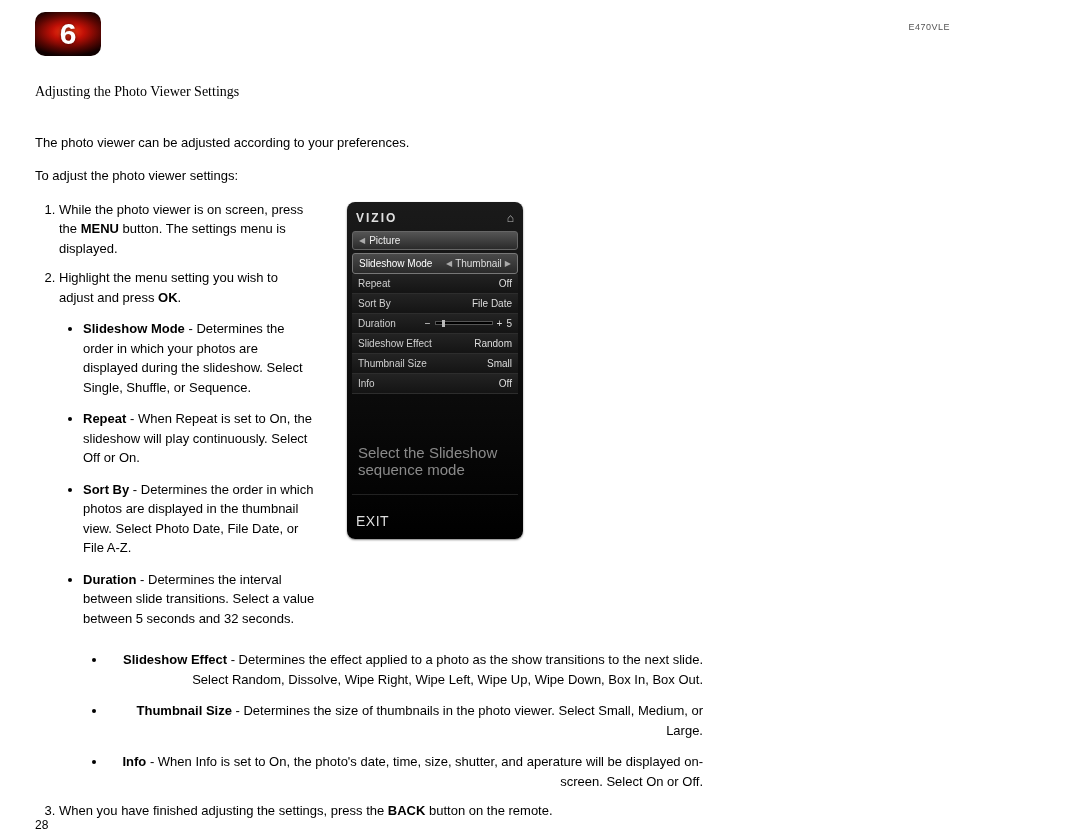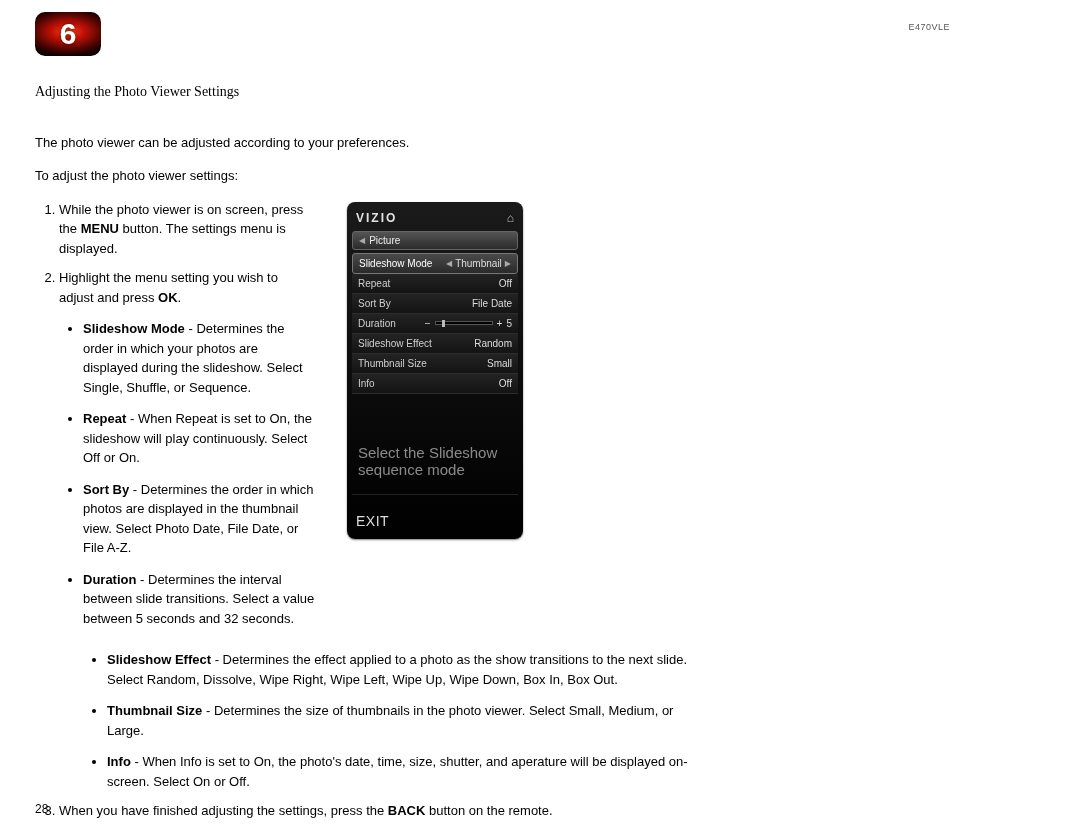--- a/index.html
+++ b/index.html
@@ -127,21 +127,21 @@
     font-size:14px;
     border-top:1px solid #222;
     margin-top:6px;
     letter-spacing:.5px;
   }
   .tri { font-size:8px; color:#aaa; }
 
   .page-num {
     position: absolute;
     left: 35px;
-    bottom: 18px;
+    bottom: 2px;
     font-size: 12px;
   }
 </style>
 </head>
 <body>
 
 <div class="chapter-badge">
   <span>6</span>
 </div>
 
@@ -224,21 +224,21 @@
     </div>
     <div class="osd-row">
       <span>Info</span>
       <span class="val">Off</span>
     </div>
     <div class="hint">Select the Slideshow sequence mode</div>
     <div class="foot">EXIT</div>
   </div>
 </div>
 
-<ul class="sub wide-sub" style="margin-left:48px; margin-top:4px;">
+<ul class="sub wide-sub" style="margin-left:48px; margin-top:4px;text-align:right;">
   <li>
     <b>Slideshow Effect</b><span> - Determines the effect applied to a photo as the show transitions to the next slide. Select Random, Dissolve, Wipe Right, Wipe Left, Wipe Up, Wipe Down, Box In, Box Out.</span>
   </li>
   <li>
     <b>Thumbnail Size</b><span> - Determines the size of thumbnails in the photo viewer. Select Small, Medium, or Large.</span>
   </li>
   <li>
     <b>Info</b><span> - When Info is set to On, the photo's date, time, size, shutter, and aperature will be displayed on-screen. Select On or Off.</span>
   </li>
 </ul>

